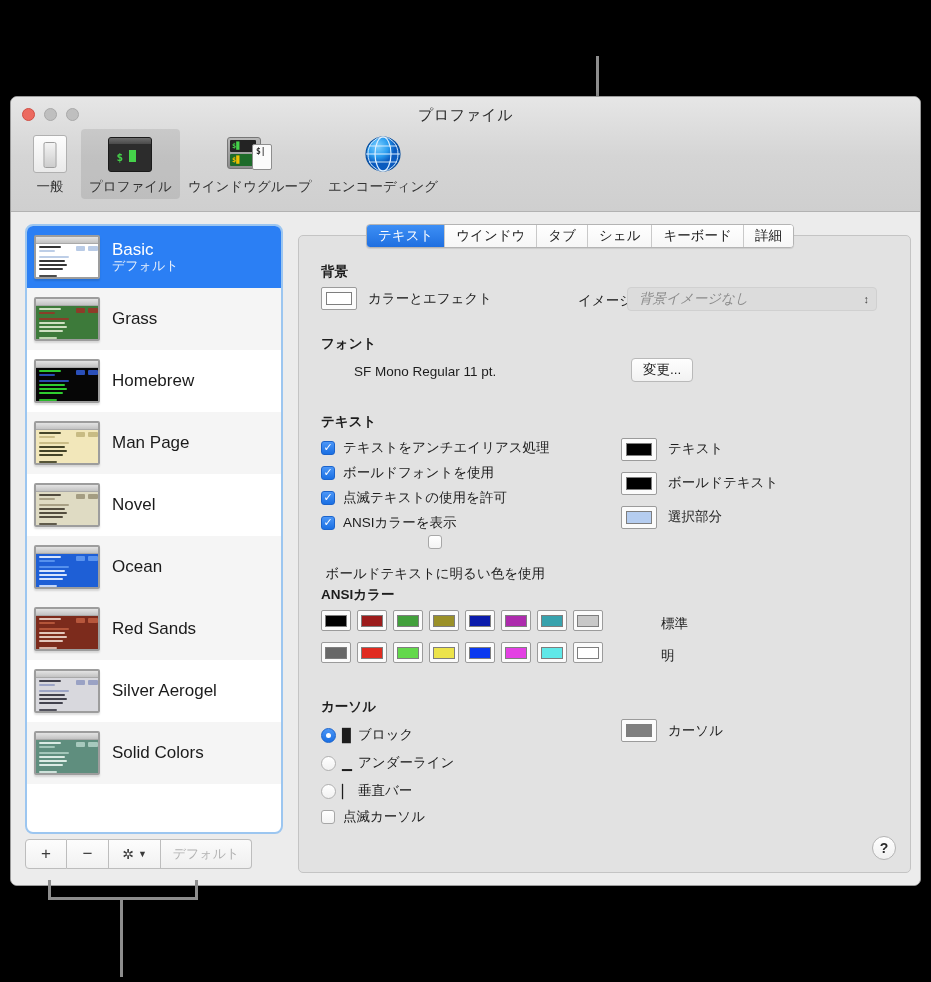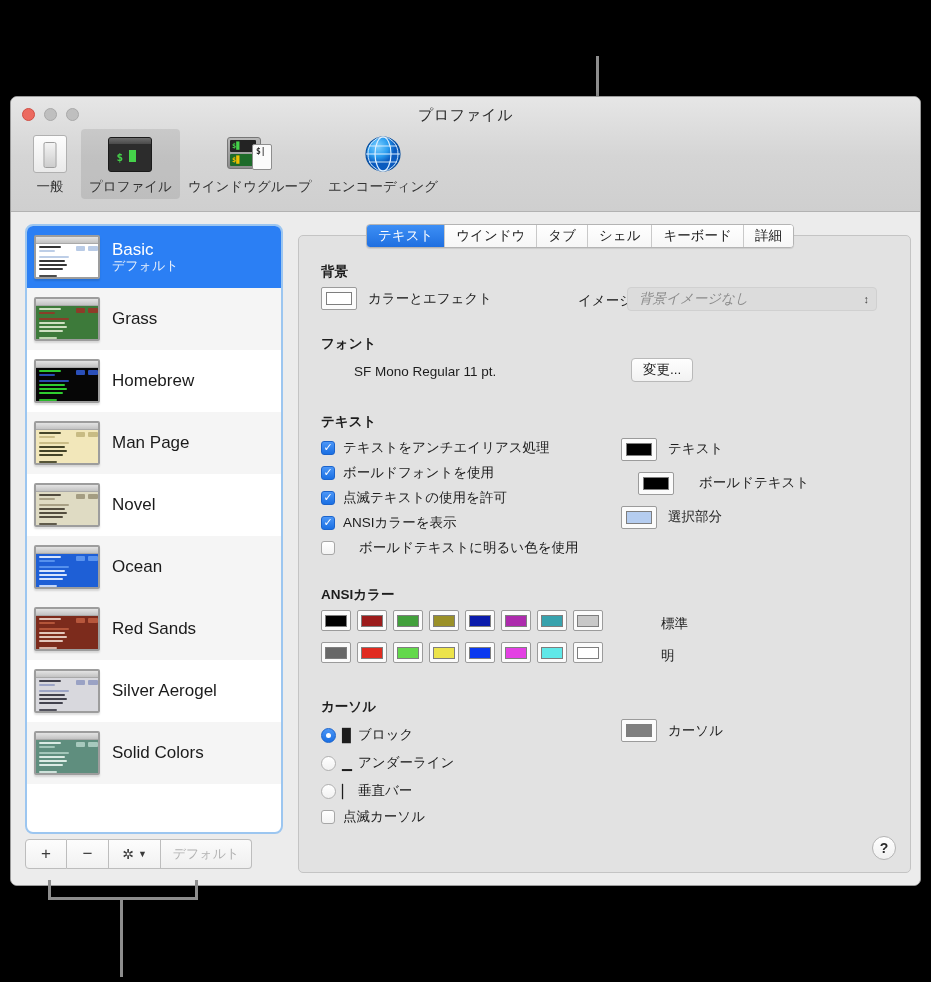--- a/index.html
+++ b/index.html
@@ -537,33 +537,33 @@
               <div class="lbl">ボールドフォントを使用</div>
             </div>
             <div class="row" style="gap: 8px; height: 25px;">
               <div class="cb on"></div>
               <div class="lbl">点滅テキストの使用を許可</div>
             </div>
             <div class="row" style="gap: 8px; height: 25px;">
               <div class="cb on"></div>
               <div class="lbl">ANSIカラーを表示</div>
             </div>
-            <div class="row" style="gap: 24px; height: 25px;">
+            <div class="row" style="gap: 16px; height: 25px; flex-direction: column;">
               <div class="cb"></div>
               <div class="lbl">ボールドテキストに明るい色を使用</div>
             </div>
           </div>
         <div id="text-wells" style="position:absolute; left:322px; top:196px;">
             <div class="row" style="gap: 11px; height: 34px;">
               <div class="well">
                 <div class="chip" style="background:#000000"></div>
               </div>
               <div class="lbl">テキスト</div>
             </div>
-            <div class="row" style="gap: 25px; height: 34px; margin-left: 17px;">
+            <div class="row" style="gap: 11px; height: 34px;">
               <div class="well">
                 <div class="chip" style="background:#000000"></div>
               </div>
               <div class="lbl">ボールドテキスト</div>
             </div>
             <div class="row" style="gap: 11px; height: 34px;">
               <div class="well">
                 <div class="chip" style="background:#b5cdf0"></div>
               </div>
               <div class="lbl">選択部分</div>

